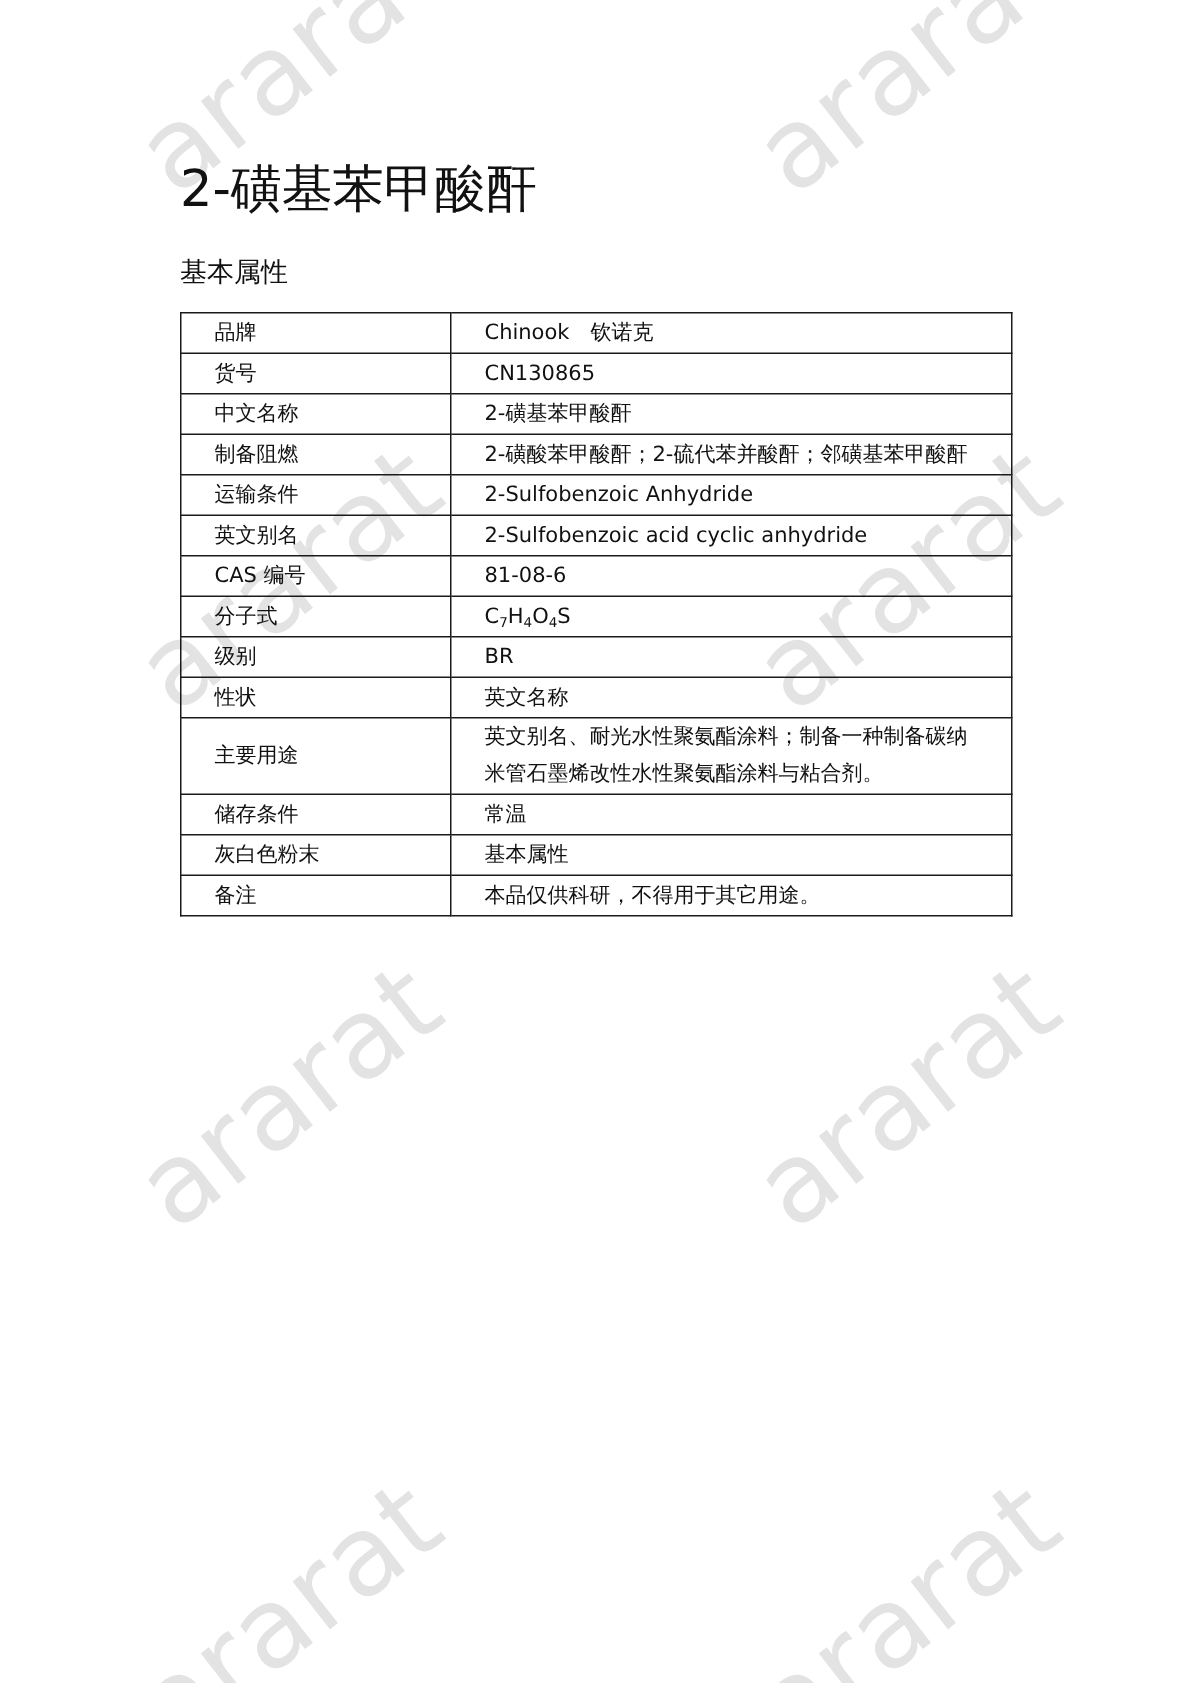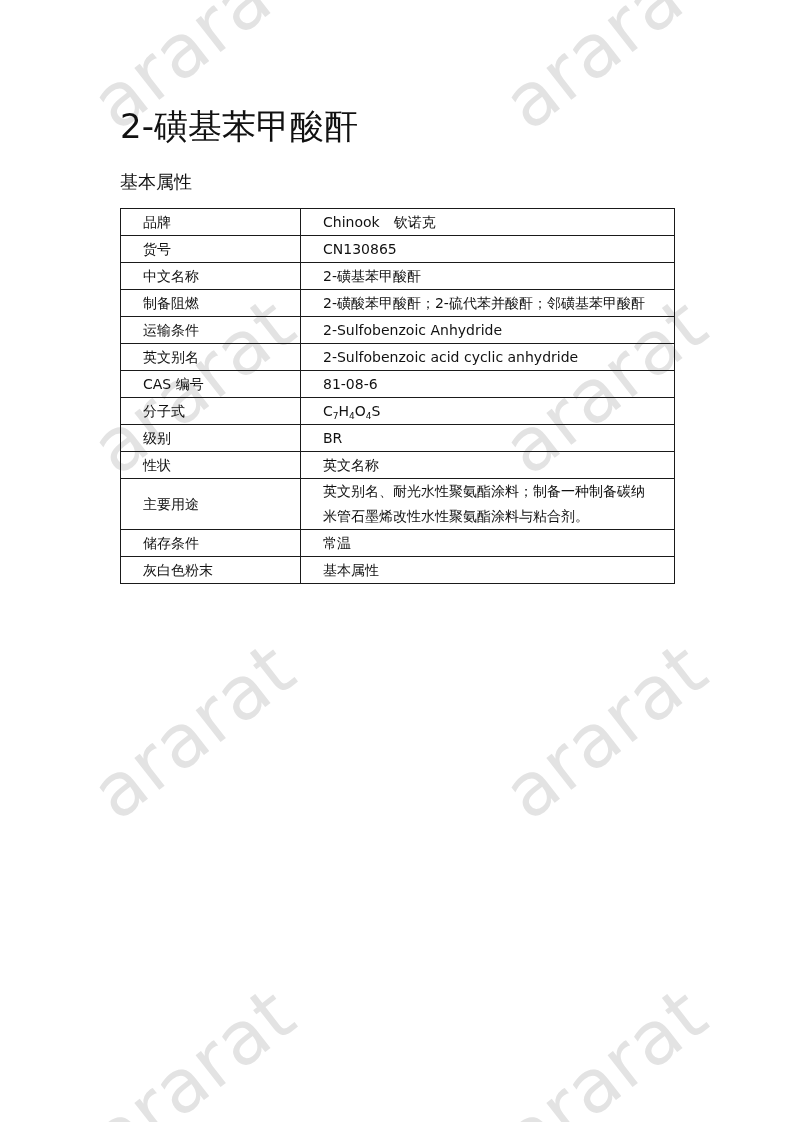--- a/index.html
+++ b/index.html
@@ -137,14 +137,18 @@
       <td>英文别名、耐光水性聚氨酯涂料；制备一种制备碳纳米管石墨烯改性水性聚氨酯涂料与粘合剂。</td>
     </tr>
     <tr>
       <td class="key">储存条件</td>
       <td>常温</td>
     </tr>
     <tr>
       <td class="key">灰白色粉末</td>
       <td>基本属性</td>
     </tr>
+    <tr>
+      <td class="key">备注</td>
+      <td>本品仅供科研，不得用于其它用途。</td>
+    </tr>
   </tbody>
 </table>
 
 </body></html>

